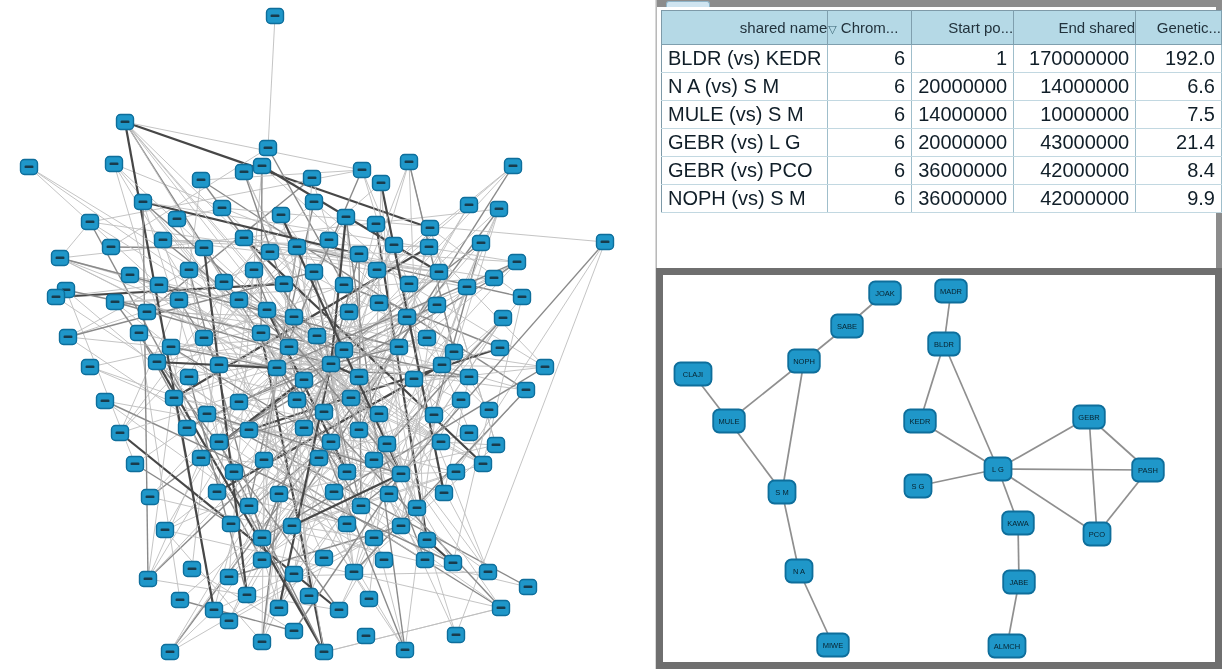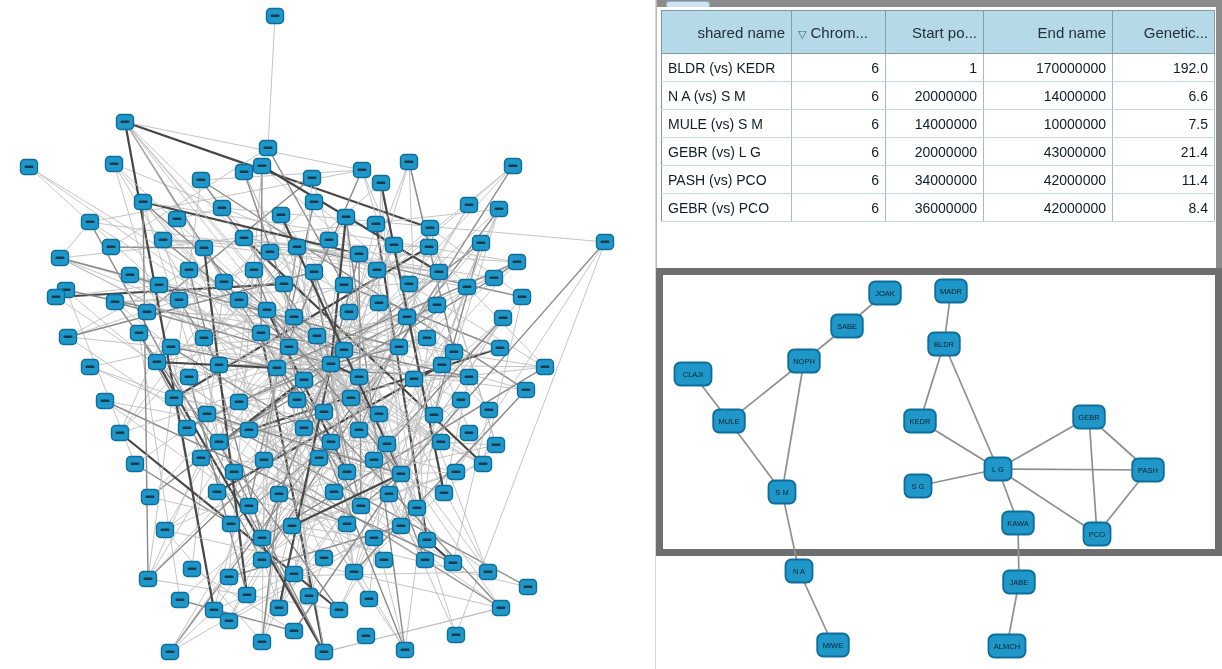--- a/index.html
+++ b/index.html
@@ -9,30 +9,30 @@
   .main-canvas{position:absolute;left:0;top:0;width:656px;height:669px;background:#fff;
        border-right:1px solid #d8d8d8;}
   .right-top{position:absolute;left:656px;top:0;width:566px;height:268px;background:#fff;
        border-left:1px solid #b9b9b9;}
   .topstrip{position:absolute;left:0;top:0;right:0;height:7px;background:var(--frame-gray);}
   .tab{position:absolute;left:9px;top:1px;width:44px;height:6px;background:var(--tab-fill);
        border:1px solid #8fb4c8;border-bottom:none;border-radius:3px 3px 0 0;}
   .rightstrip{position:absolute;right:0;top:7px;width:6px;height:261px;background:var(--frame-gray);}
   table{position:absolute;left:4px;top:10px;border-collapse:collapse;table-layout:fixed;
        background:#fff;color:var(--text);border:1px solid #7e9aa8;}
-  th{background:var(--table-header-bg);height:43px;font-weight:normal;font-size:15px;
-       padding:0 6px;border-right:1px solid var(--table-header-sep);
+  th{background:var(--table-header-bg);height:34px;font-weight:normal;font-size:15px;
+       padding:0 0;border-right:1px solid var(--table-header-sep);
        border-bottom:1px solid var(--table-header-sep);text-align:right;color:#22323c;
        overflow:hidden;white-space:nowrap;}
   th.left{text-align:left;}
-  td{height:28px;padding:0 6px;font-size:14px;border-right:1px solid var(--table-grid);
+  td{height:28px;padding:0 6px;font-size:20px;border-right:1px solid var(--table-grid);
        border-bottom:1px solid var(--row-line);overflow:hidden;white-space:nowrap;}
   td.r{text-align:right;} td.l{text-align:left;}
   .funnel{font-size:11px;margin-right:4px;color:#35606f;}
-  .right-bottom{position:absolute;left:656px;top:268px;width:566px;height:288px;
+  .right-bottom{position:absolute;left:656px;top:268px;width:566px;height:401px;
        border:7px solid var(--subnet-border);background:#fff;}
   svg text{font-family:"Liberation Sans",sans-serif;}
 </style>
 </head>
 <body>
 
 <div class="app">
 
   <div class="main-canvas">
     <svg id="mainnet" width="656" height="669">
@@ -1115,21 +1115,21 @@
           <col style="width: 94px;">
           <col style="width: 98px;">
           <col style="width: 129px;">
           <col style="width: 102px;">
         </colgroup>
       <thead>
         <tr>
             <th><span>shared name</span></th>
             <th class="left"><span class="funnel">▽</span><span>Chrom...</span></th>
             <th><span>Start po...</span></th>
-            <th><span>End name</span></th>
+            <th><span>End shared</span></th>
             <th><span>Genetic...</span></th>
           </tr>
       </thead>
       <tbody>
           <tr>
             <td class="l">BLDR (vs) KEDR</td>
             <td class="r">6</td>
             <td class="r">1</td>
             <td class="r">170000000</td>
             <td class="r">192.0</td>
@@ -1149,32 +1149,32 @@
             <td class="r">7.5</td>
           </tr>
           <tr>
             <td class="l">GEBR (vs) L G</td>
             <td class="r">6</td>
             <td class="r">20000000</td>
             <td class="r">43000000</td>
             <td class="r">21.4</td>
           </tr>
           <tr>
-            <td class="l">PASH (vs) PCO</td>
-            <td class="r">6</td>
-            <td class="r">34000000</td>
-            <td class="r">42000000</td>
-            <td class="r">11.4</td>
-          </tr>
-          <tr>
             <td class="l">GEBR (vs) PCO</td>
             <td class="r">6</td>
             <td class="r">36000000</td>
             <td class="r">42000000</td>
             <td class="r">8.4</td>
+          </tr>
+          <tr>
+            <td class="l">NOPH (vs) S M</td>
+            <td class="r">6</td>
+            <td class="r">36000000</td>
+            <td class="r">42000000</td>
+            <td class="r">9.9</td>
           </tr>
         </tbody>
     </table>
   </div>
 
   <div class="right-bottom">
     <svg id="subnet" width="552" height="387">
         <line x1="222" y1="18" x2="184" y2="51" stroke="#8f8f8f" stroke-width="1.7"></line>
         <line x1="184" y1="51" x2="141" y2="86" stroke="#8f8f8f" stroke-width="1.7"></line>
         <line x1="141" y1="86" x2="66" y2="146" stroke="#8f8f8f" stroke-width="1.7"></line>

